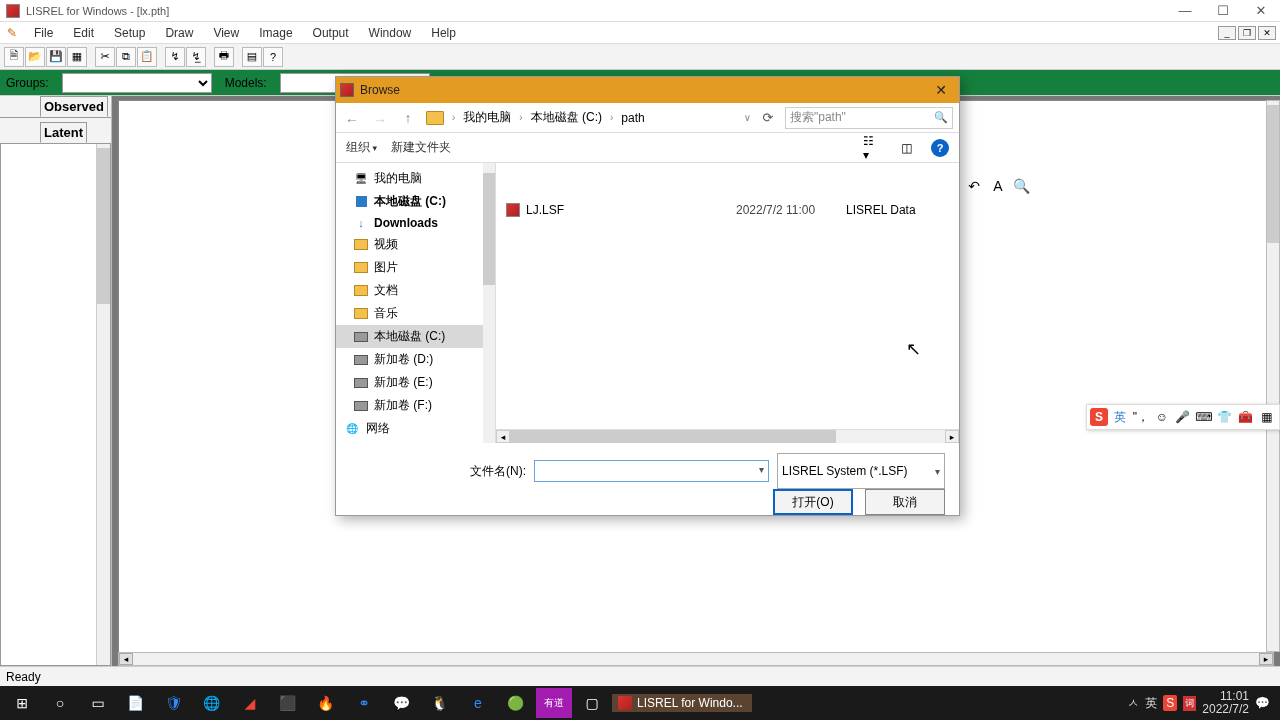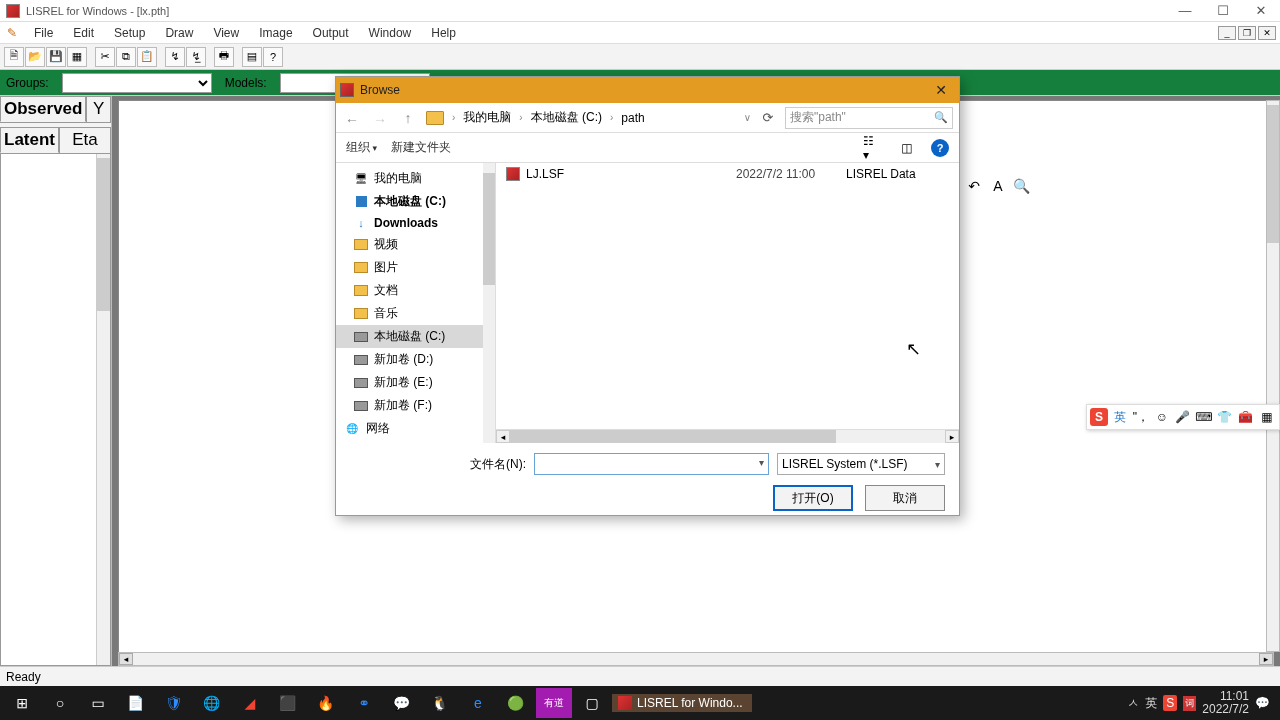--- a/index.html
+++ b/index.html
@@ -26,21 +26,21 @@
 
 
 .gm-row { height: 26px; background: #15803d; display: flex; align-items: center; padding: 0 6px; gap: 13px; border-bottom: 1px solid #ccc; }
 .gm-row label { font-size: 12px; }
 .gm-row select { width: 150px; height: 20px; border: 1px solid #999; background:#fff; }
 
 
 .main { display: flex; height: 570px; position: relative; }
 .left-panel { width: 112px; background: #f3f3f3; border-right: 1px solid #bbb; display: flex; flex-direction: column; }
 .tab-header { display: flex; border-bottom: 1px solid #999; }
-.tab-header div { flex: 1; border: 1px solid #999; border-bottom: none; text-align: center; padding: 2px 3px; font-size: 17px; background: #f3f3f3; }
+.tab-header div { flex: 1; border: 1px solid #999; border-bottom: none; text-align: center; padding: 2px 3px; font-size: 13px; background: #f3f3f3; margin-left: 40px; }
 .tab-header div.active { background: #f3f3f3; border-bottom: 1px solid #f3f3f3; font-weight:bold;}
 .var-list { flex: 1; background: #fff; border: 1px solid #999; margin: -1px 0 0 0; overflow-y: auto; position:relative;}
 .var-row { display:flex; border-bottom:1px solid #eee; }
 .var-row .vname { flex:1; font-size:11px; padding:1px 4px; border-right:1px solid #ddd; }
 .var-row .vchk { width:14px; display:flex;align-items:center;justify-content:center;}
 .var-row .vchk .cb { width:10px;height:10px;border:1px solid #999;background:#fff;}
 .scroll-v { position:absolute;right:0;top:0;bottom:0;width:14px;background:#f0f0f0;border-left:1px solid #ccc;}
 .scroll-v .thumb{background:#ccc;height:30%;width:100%;margin-top:4px;}
 
 .content { flex: 1; background: #797979; position: relative; }
@@ -94,37 +94,37 @@
 .ico.net::before{content:'🌐';font-size:10px;}
 .ico.shield::before{content:'';display:block;width:11px;height:11px;background:#2a7ac4;}
 .tree .scroll-v2{position:absolute;right:0;top:0;bottom:0;width:12px;background:#f0f0f0;}
 .tree .scroll-v2 .thumb{width:100%;height:40%;background:#ccc;margin-top:10px;}
 
 .filelist { flex: 1; display: flex; flex-direction: column; position:relative;}
 .filelist .hdr { display: flex; padding: 4px 10px; border-bottom: 1px solid #eee; color: #555; font-size:12px;}
 .filelist .hdr div:nth-child(1){ width: 230px; }
 .filelist .hdr div:nth-child(2){ width: 110px; }
 .filelist .rows { flex: 1; }
-.filelist .frow { display: flex; padding: 4px 10px; font-size: 12px;}
+.filelist .frow { display: flex; padding: 4px 10px; font-size: 12px; margin-top: 36px;}
 .filelist .frow .ficon { width:14px;height:14px;background:linear-gradient(135deg,#d33,#a22);border:1px solid #888;margin-right:6px;}
 .filelist .frow .fname { width: 210px; }
 .filelist .frow .fdate { width: 110px; color:#444;}
 .filelist .hscroll2{height:14px;border-top:1px solid #ddd;display:flex;}
 .filelist .hscroll2 .arrow{width:14px;display:flex;align-items:center;justify-content:center;background:#f0f0f0;border:1px solid #ccc;font-size:9px;}
 .filelist .hscroll2 .track{flex:1;background:#f0f0f0;}
 .filelist .hscroll2 .thumb{width:75%;height:100%;background:#ccc;}
 
 .cursor { position:absolute; left:410px; top:175px; font-size:18px; z-index:200; pointer-events:none;}
 
-.dlg-footer { padding: 10px 14px; display: flex; flex-direction: column; gap: 10px; }
+.dlg-footer { padding: 10px 14px; display: flex; flex-direction: column; }
 .fname-row { display: flex; align-items: center; gap: 8px; justify-content:flex-end;}
 .fname-row label { font-size: 12px; }
 .fname-row .combo { width: 235px; height: 22px; border: 1px solid #6aa3d6; background:#fff; position:relative;}
 .fname-row .combo::after{content:'▾';position:absolute;right:4px;top:3px;font-size:10px;color:#555;}
-.fname-row .filter { width: 168px; height: 22px; border: 1px solid #aaa; padding: 0 4px; display:flex;align-items:center; font-size: 12px; position:relative;}
+.fname-row .filter { width: 168px; height: 36px; border: 1px solid #aaa; padding: 0 4px; display:flex;align-items:center; font-size: 12px; position:relative;}
 .fname-row .filter::after{content:'▾';position:absolute;right:4px;font-size:10px;color:#555;}
 .btn-row { display: flex; justify-content: flex-end; gap: 12px; }
 .btn-row button { width: 80px; height: 26px; border: 1px solid #888; background: #f3f3f3; font-size: 12px; }
 .btn-row button.primary { border: 2px solid #0a64c8; }
 
 
 .statusbar { position:absolute;bottom:34px;left:0;right:0;height:20px;background:#f3f3f3;border-top:1px solid #ccc;padding:2px 6px;font-size:11px;display:flex;align-items:center;}
 
 
 .ime-bar { position:absolute; right:0; top:404px; display:flex; gap:3px; background:#fff; padding:3px; border:1px solid #ddd; box-shadow:1px 1px 4px rgba(0,0,0,0.2);}

